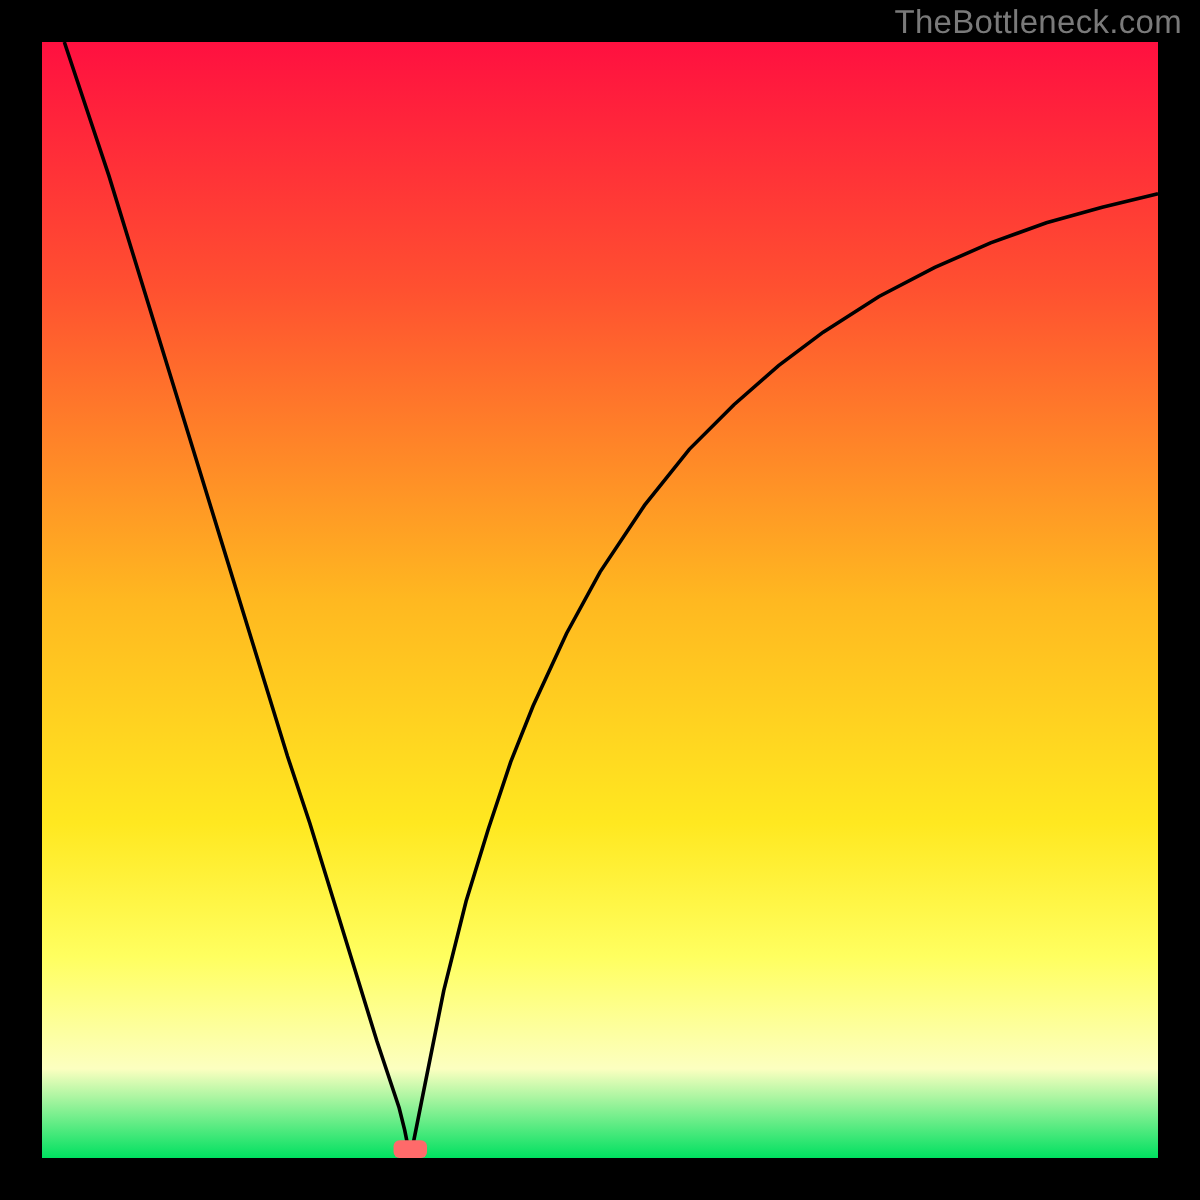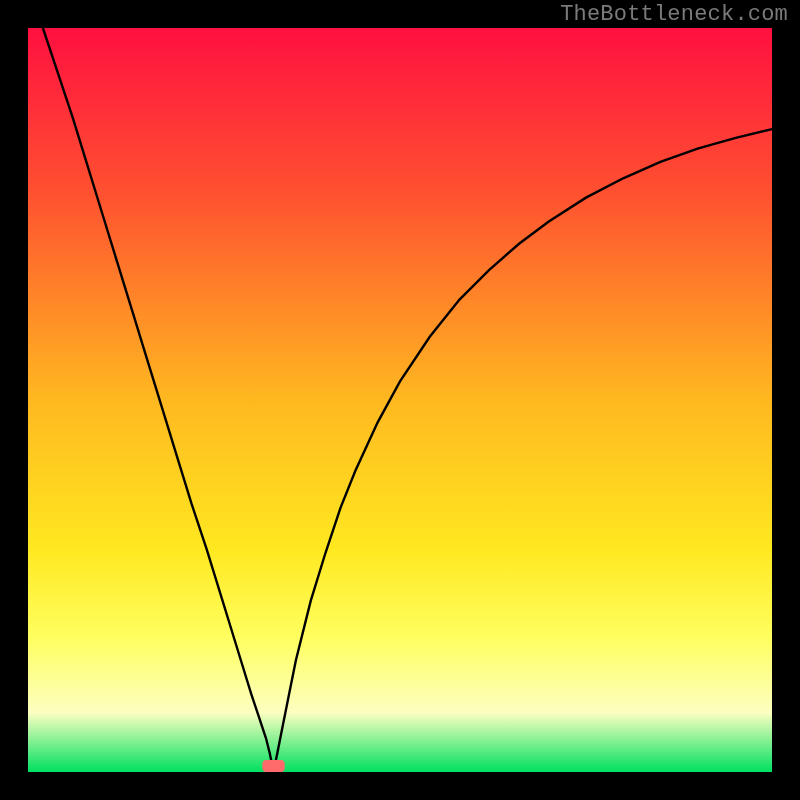--- a/index.html
+++ b/index.html
@@ -15,21 +15,21 @@
     width: 800px;
     height: 800px;
   }
   svg {
     display: block;
   }
   .watermark {
     position: absolute;
     top: 2px;
     right: 12px;
-    font-family: Liberation Mono, monospace;
+    font-family: Liberation Sans, sans-serif;
     font-size: 22px;
     color: #7a7a7a;
     font-weight: 400;
     letter-spacing: 0.2px;
   }
 </style>
 </head>
 <body>
 
 <div class="chart-wrap">

